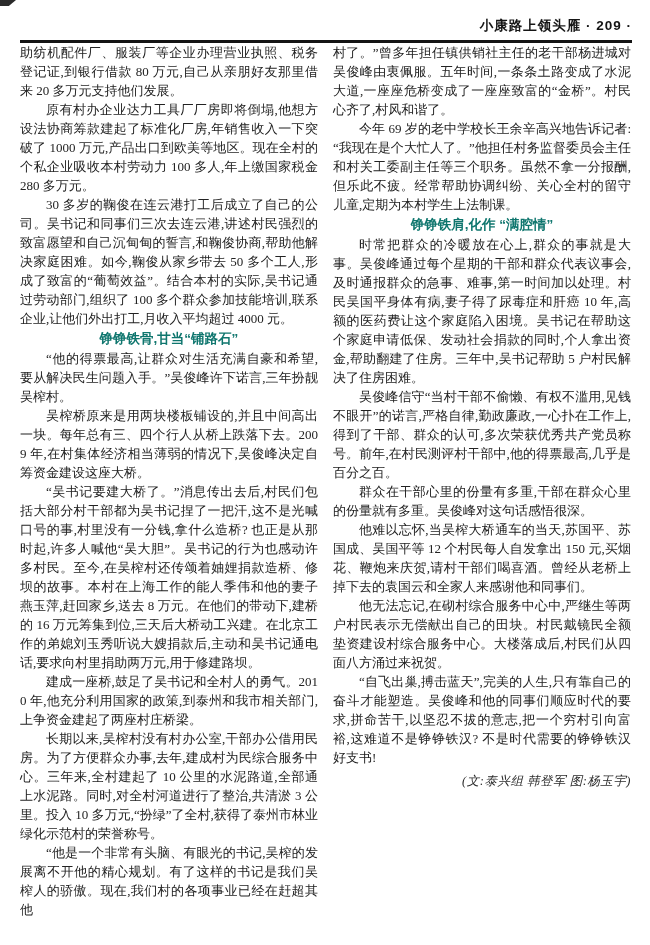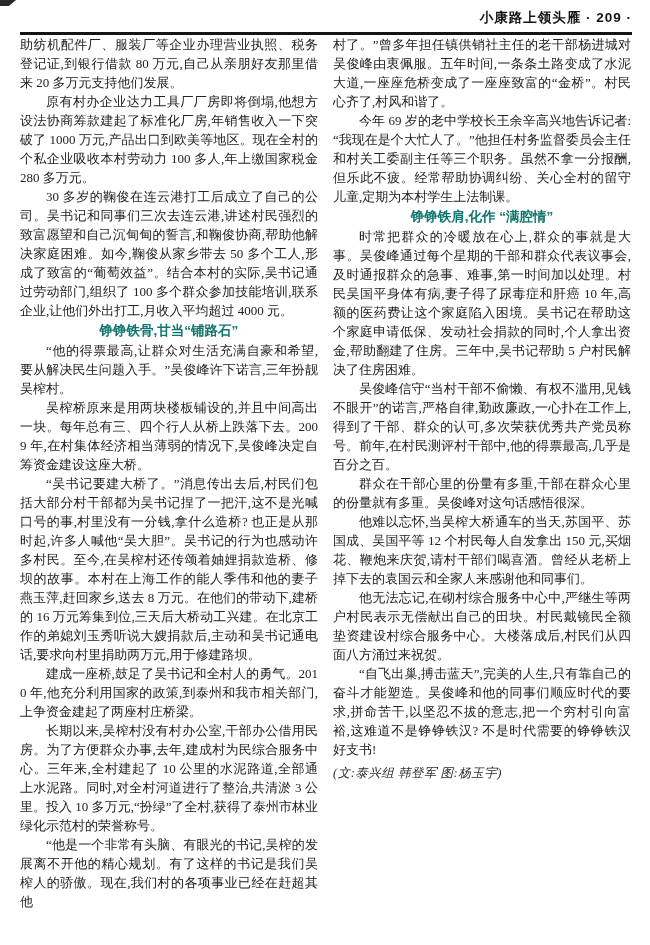--- a/index.html
+++ b/index.html
@@ -13,21 +13,21 @@
   }
   .scan-corner {
     position:absolute; top:0; left:0;
     width:16px; height:6px;
     background:#2a2a2a;
     clip-path:polygon(0 0, 100% 0, 55% 100%, 0 100%);
   }
   .page { padding:0 18px 0 20px; }
   .header-row {
     display:flex; justify-content:flex-end; align-items:flex-end;
-    padding-top:9px;
+    padding-top:17px;
     font-size:13.5px; font-weight:bold;
     font-family:"Liberation Sans", sans-serif;
     letter-spacing:1px;
     color:#151515;
   }
   .rule {
     height:3px; background:#141414; margin-top:5px;
   }
   .columns {
     display:flex; gap:15px; margin-top:0;
@@ -47,21 +47,21 @@
     font-size:13.5px;
     line-height:19px;
     text-align:center;
     font-weight:bold;
     font-family:"Liberation Sans", sans-serif;
     text-indent:0;
     color:#0f766e;
   }
   .credit {
     margin-top:5px;
-    text-align:left;
+    text-align:right;
     font-style:italic;
     font-size:12.5px;
     letter-spacing:0.5px;
     color:#2b2b2b;
   }
 </style>
 </head>
 <body>
 
 <div class="scan-corner"></div>

